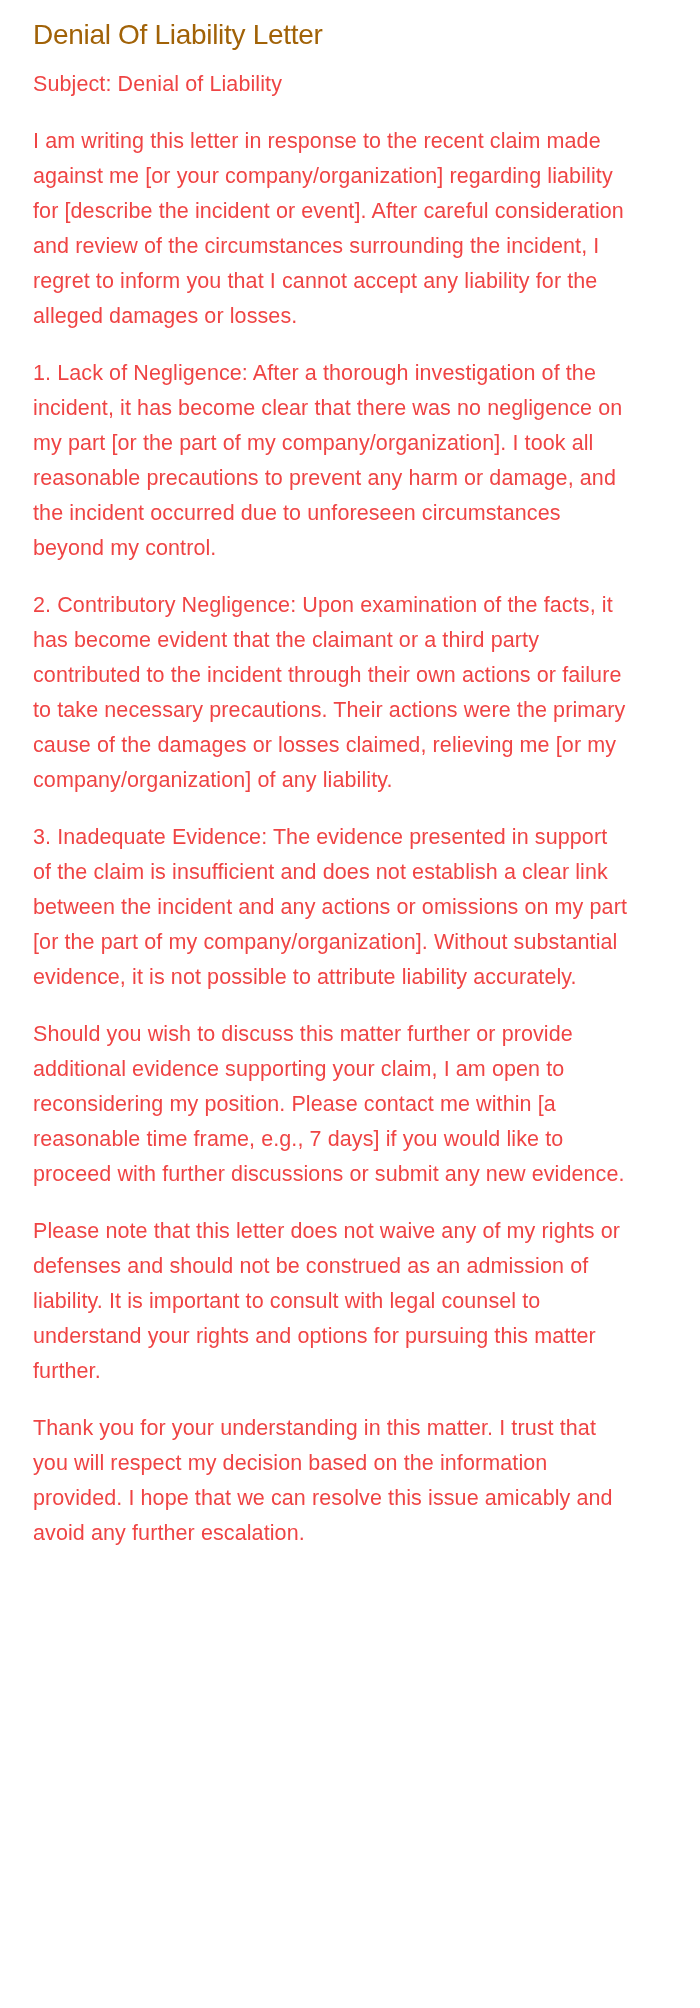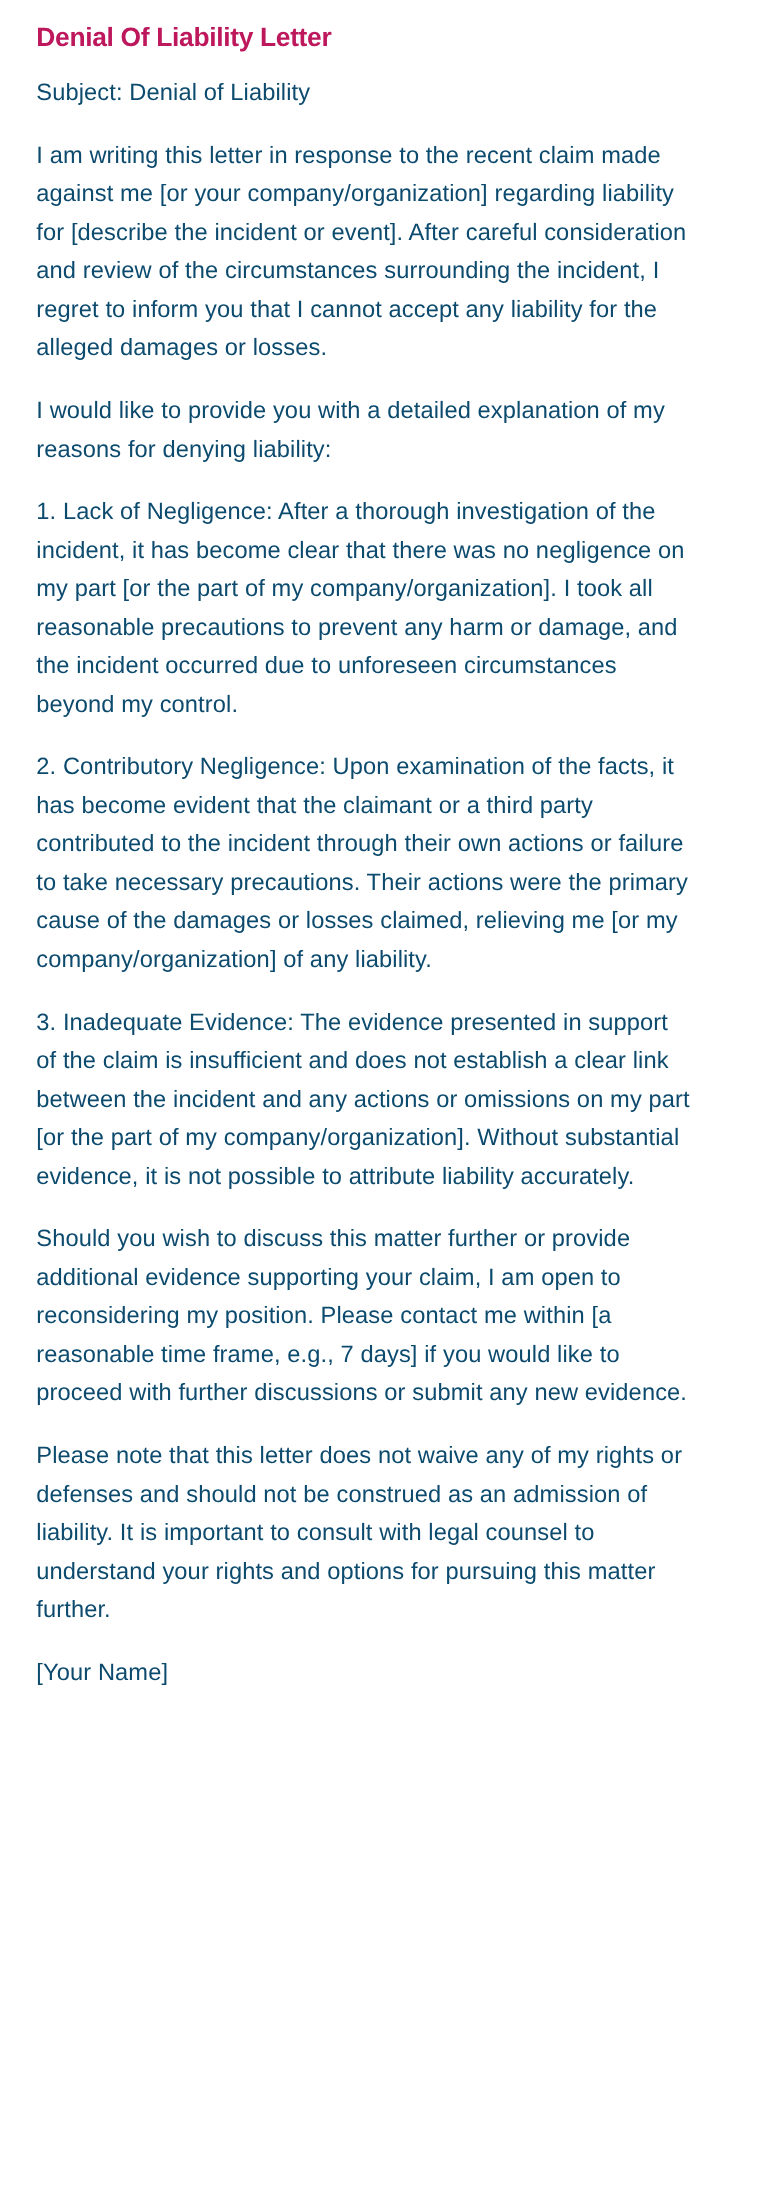--- a/index.html
+++ b/index.html
@@ -12,43 +12,42 @@
     height: 2008px;
     overflow: hidden;
     font-family: "Liberation Sans", "DejaVu Sans", sans-serif;
   }
   .document {
     box-sizing: border-box;
     padding: 16px 55px 0 33px;
     color: #202124;
   }
   .doc-title {
-    font-size: 24px;
+    font-size: 28px;
     line-height: 38px;
-    font-weight: 700;
+    font-weight: 400;
     letter-spacing: -0.3px;
-    color: #be185d;
+    color: #a16207;
     margin: 0 0 13px 0;
   }
   .document p {
     font-size: 21.5px;
     line-height: 35px;
     margin: 0 16px 22px 0;
     max-width: 606px;
-    color: #0c4a6e;
+    color: #ef4444;
     letter-spacing: 0.1px;
   }
 </style>
 </head>
 <body>
 
 <main class="document">
   <h1 class="doc-title">Denial Of Liability Letter</h1>
   <p>Subject: Denial of Liability</p>
   <p>I am writing this letter in response to the recent claim made against me [or your company/organization] regarding liability for [describe the incident or event]. After careful consideration and review of the circumstances surrounding the incident, I regret to inform you that I cannot accept any liability for the alleged damages or losses.</p>
-  <p>I would like to provide you with a detailed explanation of my reasons for denying liability:</p>
   <p>1. Lack of Negligence: After a thorough investigation of the incident, it has become clear that there was no negligence on my part [or the part of my company/organization]. I took all reasonable precautions to prevent any harm or damage, and the incident occurred due to unforeseen circumstances beyond my control.</p>
   <p>2. Contributory Negligence: Upon examination of the facts, it has become evident that the claimant or a third party contributed to the incident through their own actions or failure to take necessary precautions. Their actions were the primary cause of the damages or losses claimed, relieving me [or my company/organization] of any liability.</p>
   <p>3. Inadequate Evidence: The evidence presented in support of the claim is insufficient and does not establish a clear link between the incident and any actions or omissions on my part [or the part of my company/organization]. Without substantial evidence, it is not possible to attribute liability accurately.</p>
   <p>Should you wish to discuss this matter further or provide additional evidence supporting your claim, I am open to reconsidering my position. Please contact me within [a reasonable time frame, e.g., 7 days] if you would like to proceed with further discussions or submit any new evidence.</p>
   <p>Please note that this letter does not waive any of my rights or defenses and should not be construed as an admission of liability. It is important to consult with legal counsel to understand your rights and options for pursuing this matter further.</p>
-  <p>[Your Name]</p>
+  <p>Thank you for your understanding in this matter. I trust that you will respect my decision based on the information provided. I hope that we can resolve this issue amicably and avoid any further escalation.</p>
 </main>
 
 </body></html>

